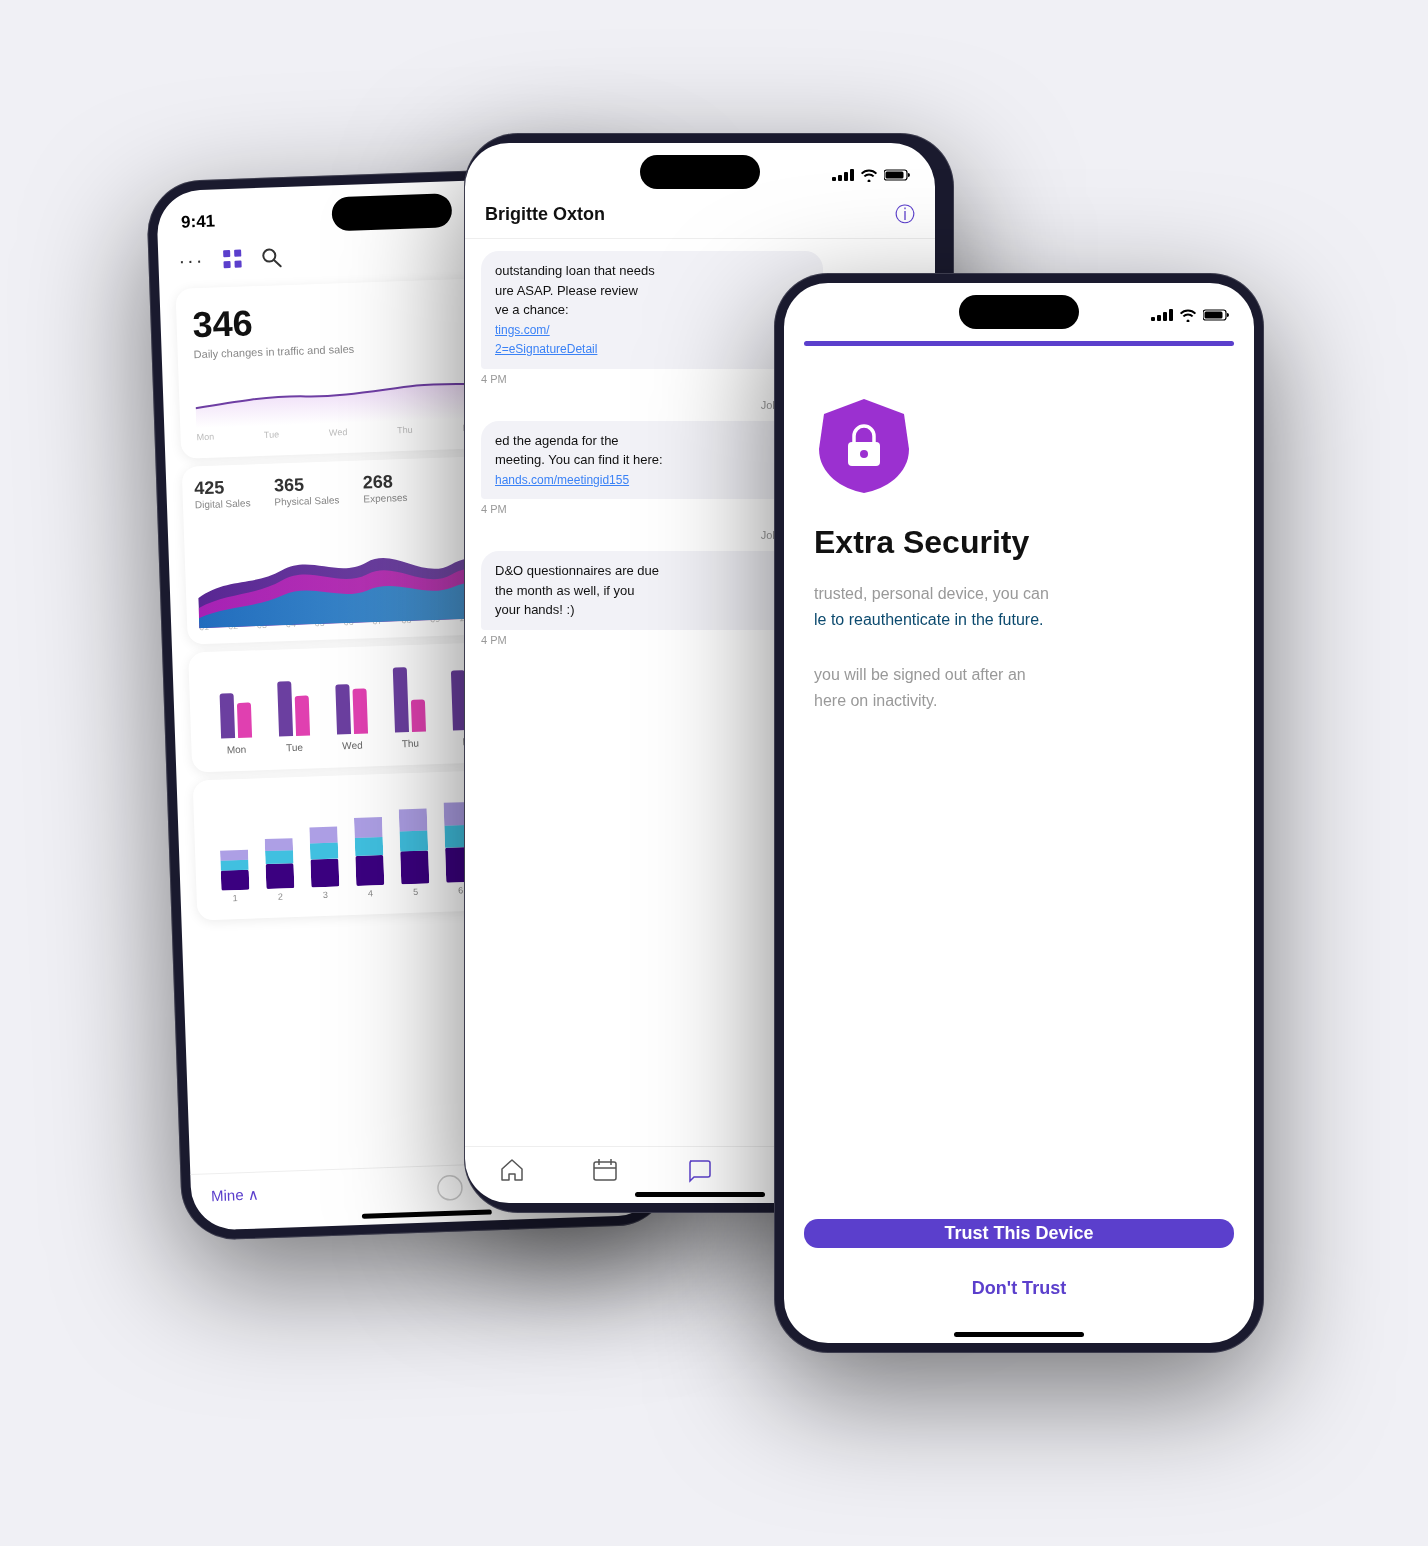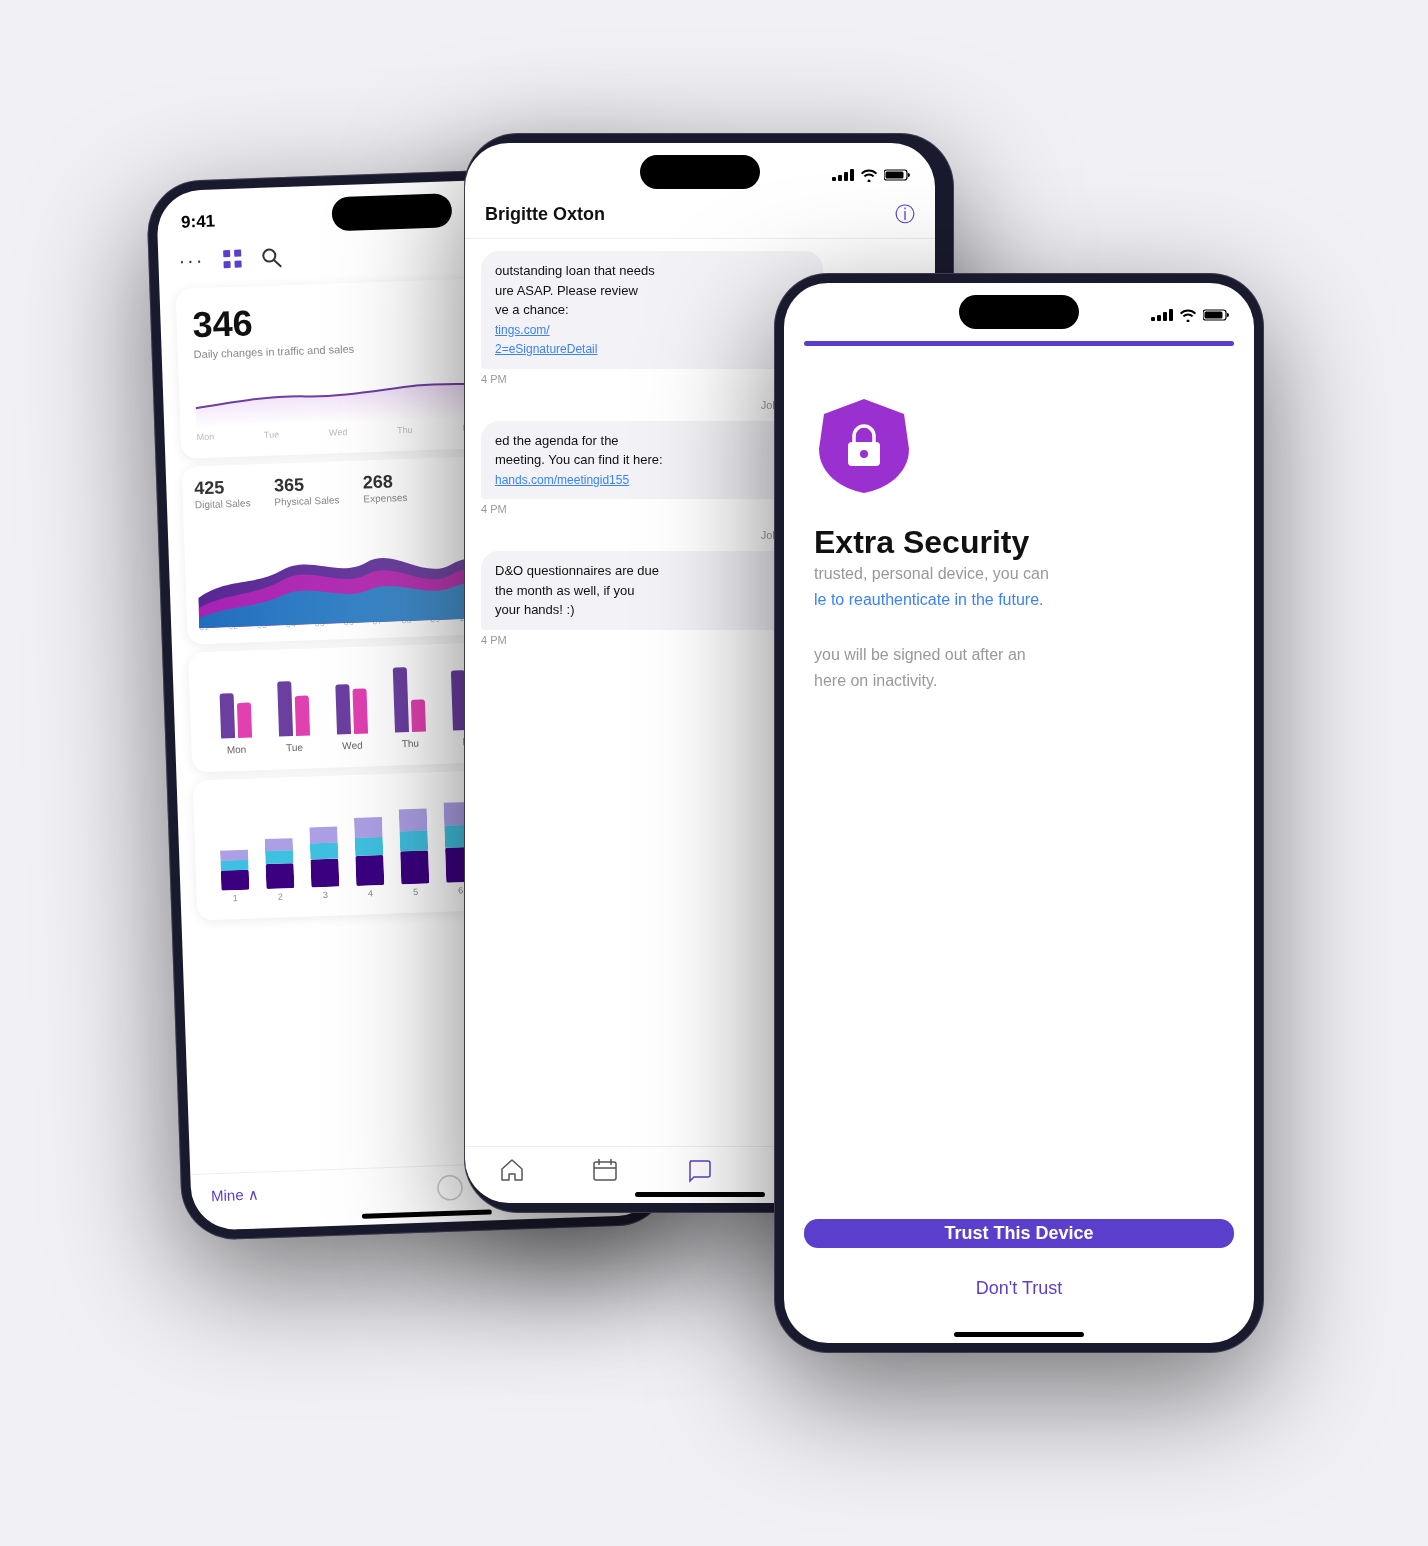--- a/index.html
+++ b/index.html
@@ -316,20 +316,21 @@
     .sec-body {
       flex: 1;
       padding: 40px 30px 20px;
       display: flex;
       flex-direction: column;
     }
     .sec-title {
       font-size: 32px;
       font-weight: 700;
       color: #111;
+      margin-bottom: 20px;
     }
     .sec-description {
       font-size: 16px;
       line-height: 1.6;
       color: #444;
       margin-bottom: 30px;
     }
     .trust-btn {
       width: 100%;
       padding: 4px;
@@ -342,21 +343,21 @@
       text-align: center;
       margin-bottom: 16px;
     }
     .dont-trust-btn {
       width: 100%;
       padding: 14px;
       background: transparent;
       color: #5b3fcc;
       border: none;
       font-size: 18px;
-      font-weight: 400;
+      font-weight: 700;
       text-align: center;
     }
 
     
     svg { display: block; }
   </style>
 </head>
 <body>
 
 <div class="phones-container">
@@ -780,21 +781,21 @@
             <rect x="34" y="48" width="32" height="24" rx="4" fill="white"></rect>
             <path d="M40 48 L40 42 a10 10 0 0 1 20 0 L60 48" stroke="white" stroke-width="3.5" fill="none" stroke-linecap="round"></path>
             <circle cx="50" cy="60" r="4" fill="#9b30d0"></circle>
           </svg>
         </div>
 
         <div class="sec-title">Extra Security</div>
 
         <div class="sec-description">
           <span style="color:#999;">trusted, personal device, you can</span><br>
-          <span style="color:#3b82f6;">le to reauthenticate in the future.</span>
+          <span style="color:#0c4a6e;">le to reauthenticate in the future.</span>
         </div>
 
         <div class="sec-description">
           <span style="color:#999;">you will be signed out after an</span><br>
           <span style="color:#999;">here on inactivity.</span>
         </div>
       </div>
 
       <div style="position:absolute;bottom:30px;left:0;right:0;padding:0 20px;">
         <button class="trust-btn">Trust This Device</button>

